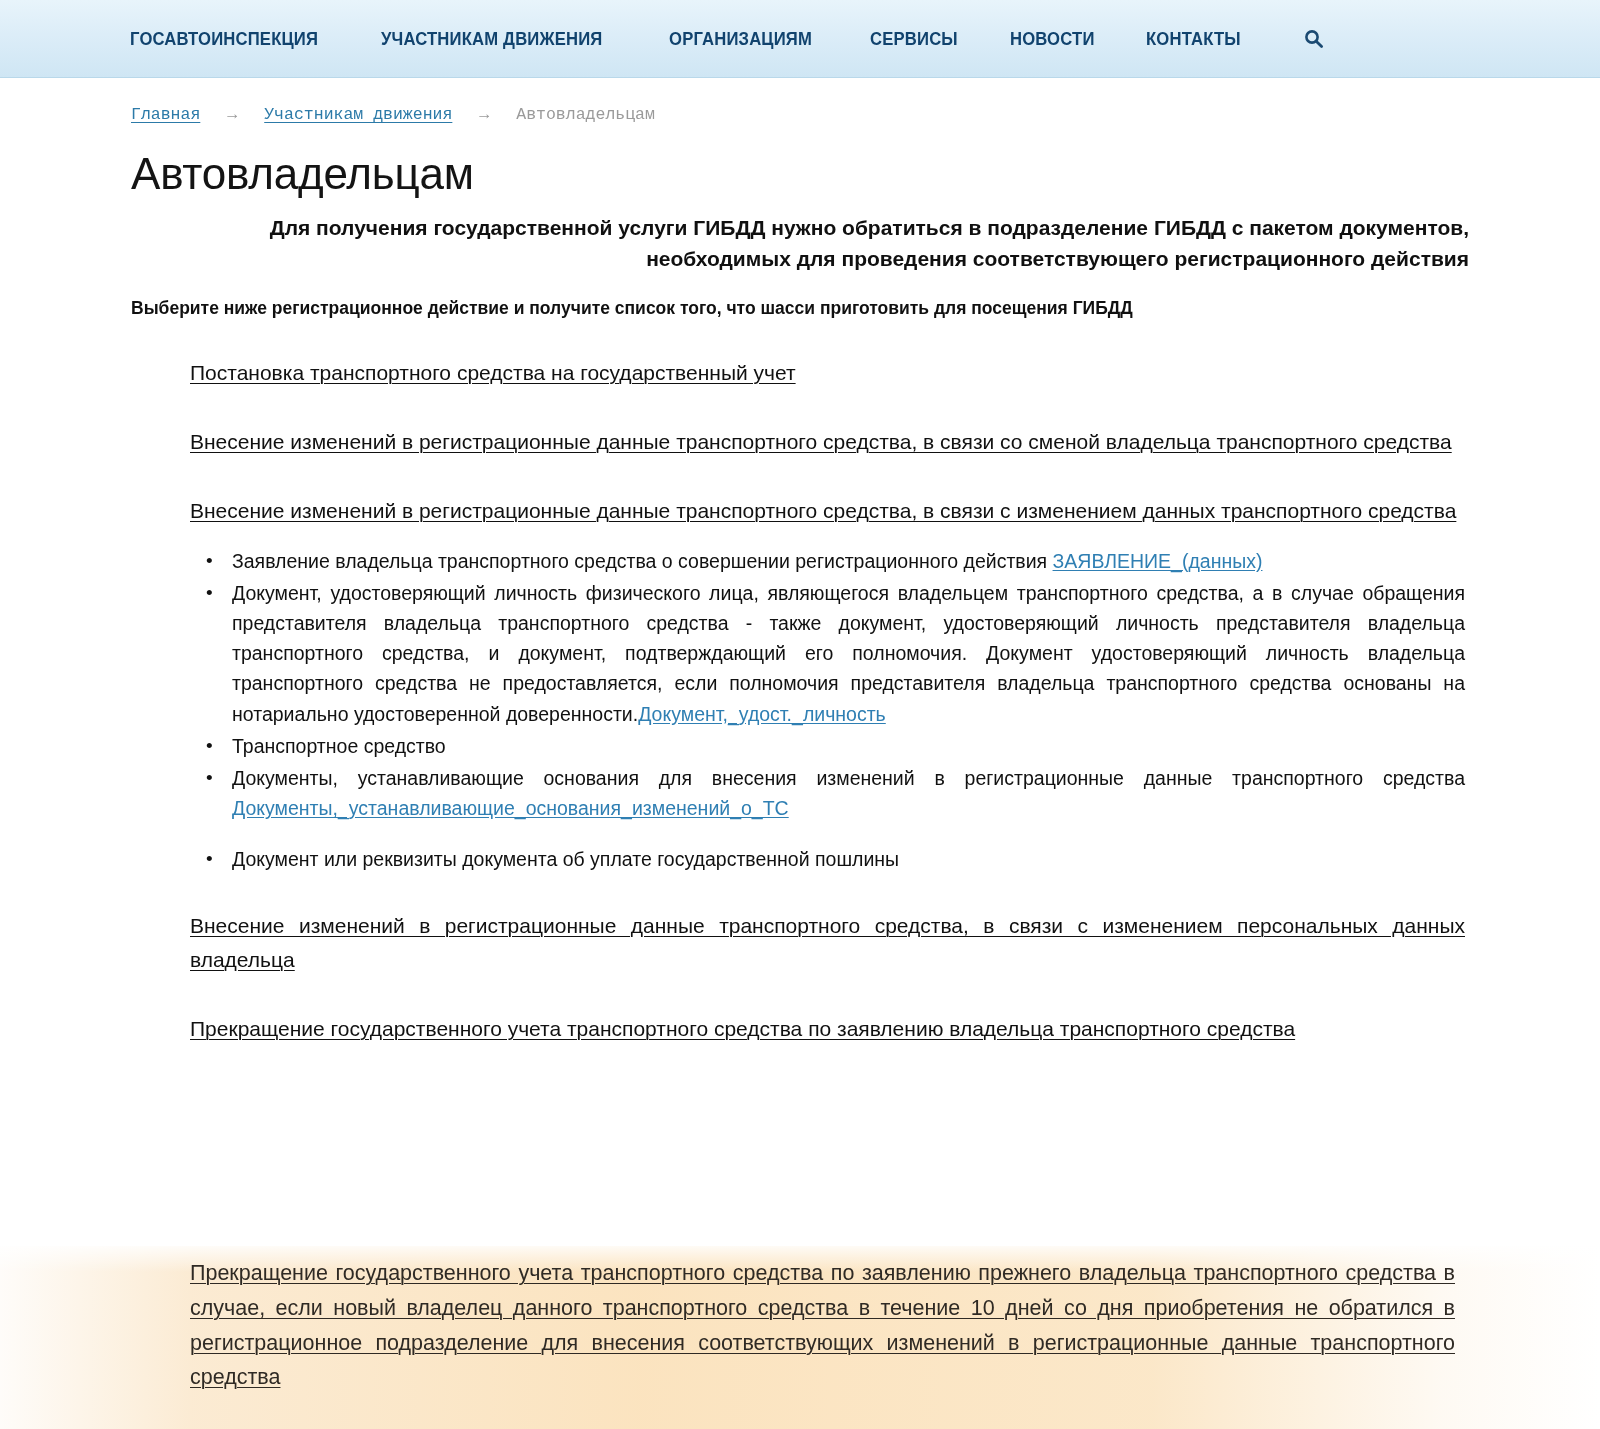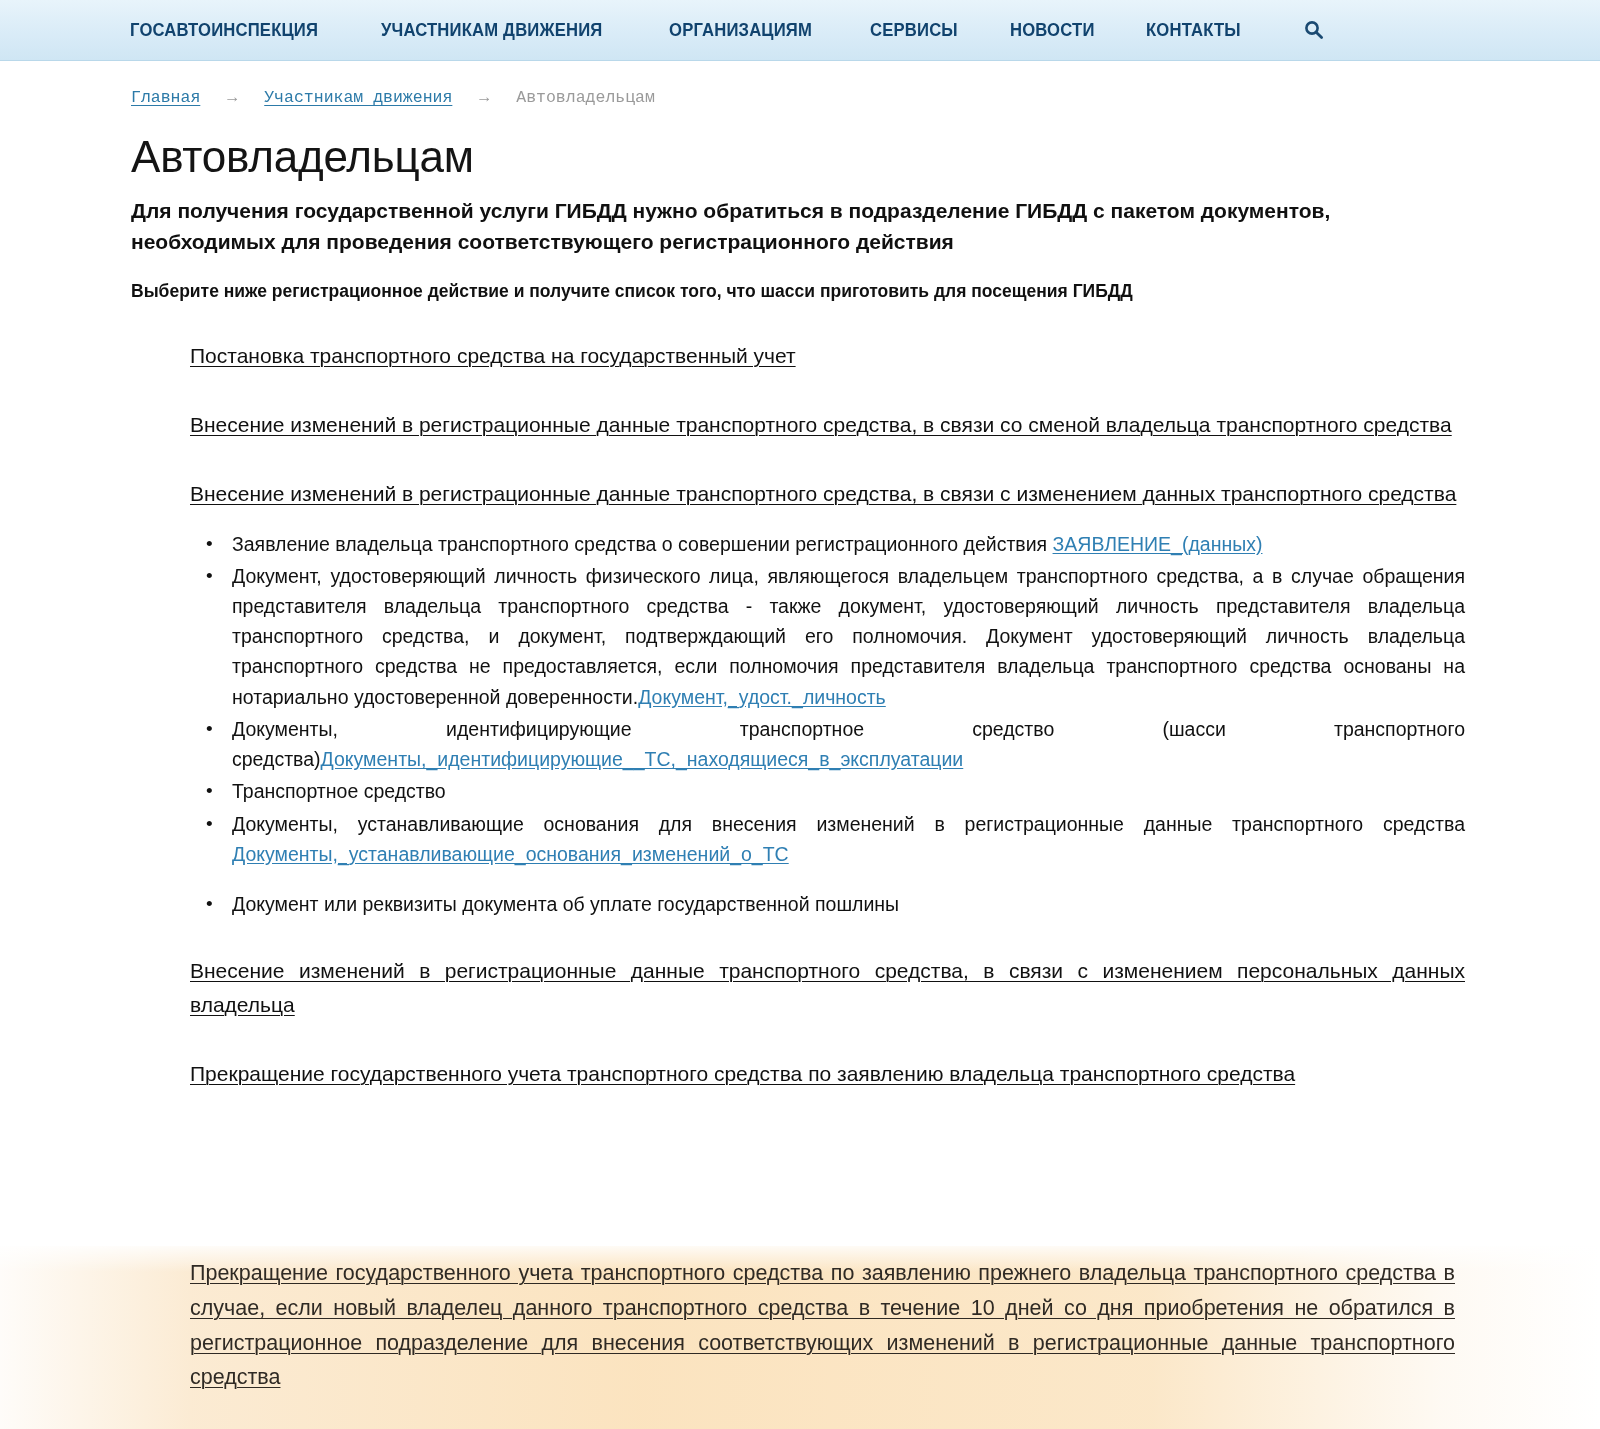--- a/index.html
+++ b/index.html
@@ -12,21 +12,21 @@
     height: 1429px;
     background: #ffffff;
     font-family: "Liberation Sans", sans-serif;
     color: #1a1a1a;
     overflow: hidden;
     position: relative;
   }
 
   
   .topnav {
-    height: 61px;
+    height: 78px;
     background: linear-gradient(to bottom, #e8f4fb 0%, #dcedf8 45%, #cfe6f4 100%);
     border-bottom: 1px solid #b9d8ea;
     display: flex;
     align-items: center;
     box-sizing: border-box;
     position: relative;
   }
   .nav-items {
     display: flex;
     align-items: center;
@@ -82,20 +82,21 @@
   }
 
   .lead {
     margin: 16px 131px 0 131px;
     font-family: "Liberation Sans Narrow", "Liberation Sans", sans-serif;
     font-weight: bold;
     font-size: 21px;
     line-height: 1.45;
     color: #101010;
     max-width: 1352px;
+    text-align: right;
   }
   .lead2 {
     margin: 22px 131px 0 131px;
     font-family: "Liberation Sans Narrow", "Liberation Sans", sans-serif;
     font-weight: bold;
     font-size: 17.5px;
     line-height: 1.4;
     color: #101010;
   }
 
@@ -248,23 +249,20 @@
   <a class="sect-link">Внесение изменений в регистрационные данные транспортного средства, в связи с изменением данных транспортного средства</a>
 
   <ul class="doclist">
     <li>
       <span>Заявление владельца транспортного средства о совершении регистрационного действия </span><a class="inline-link">ЗАЯВЛЕНИЕ_(данных)</a>
     </li>
     <li>
       <span>Документ, удостоверяющий личность физического лица, являющегося владельцем транспортного средства, а в случае обращения представителя владельца транспортного средства - также документ, удостоверяющий личность представителя владельца транспортного средства, и документ, подтверждающий его полномочия. Документ удостоверяющий личность владельца транспортного средства не предоставляется, если полномочия представителя владельца транспортного средства основаны на нотариально удостоверенной доверенности.</span><a class="inline-link">Документ,_удост._личность</a>
     </li>
     <li>
-      <span>Документы, идентифицирующие транспортное средство (шасси транспортного средства)</span><a class="inline-link">Документы,_идентифицирующие__ТС,_находящиеся_в_эксплуатации</a>
-    </li>
-    <li>
       <span>Транспортное средство</span>
     </li>
     <li>
       <span>Документы, устанавливающие основания для внесения изменений в регистрационные данные транспортного средства </span><a class="inline-link">Документы,_устанавливающие_основания_изменений_о_ТС</a>
     </li>
     <li class="gap-before">
       <span>Документ или реквизиты документа об уплате государственной пошлины</span>
     </li>
   </ul>
 

